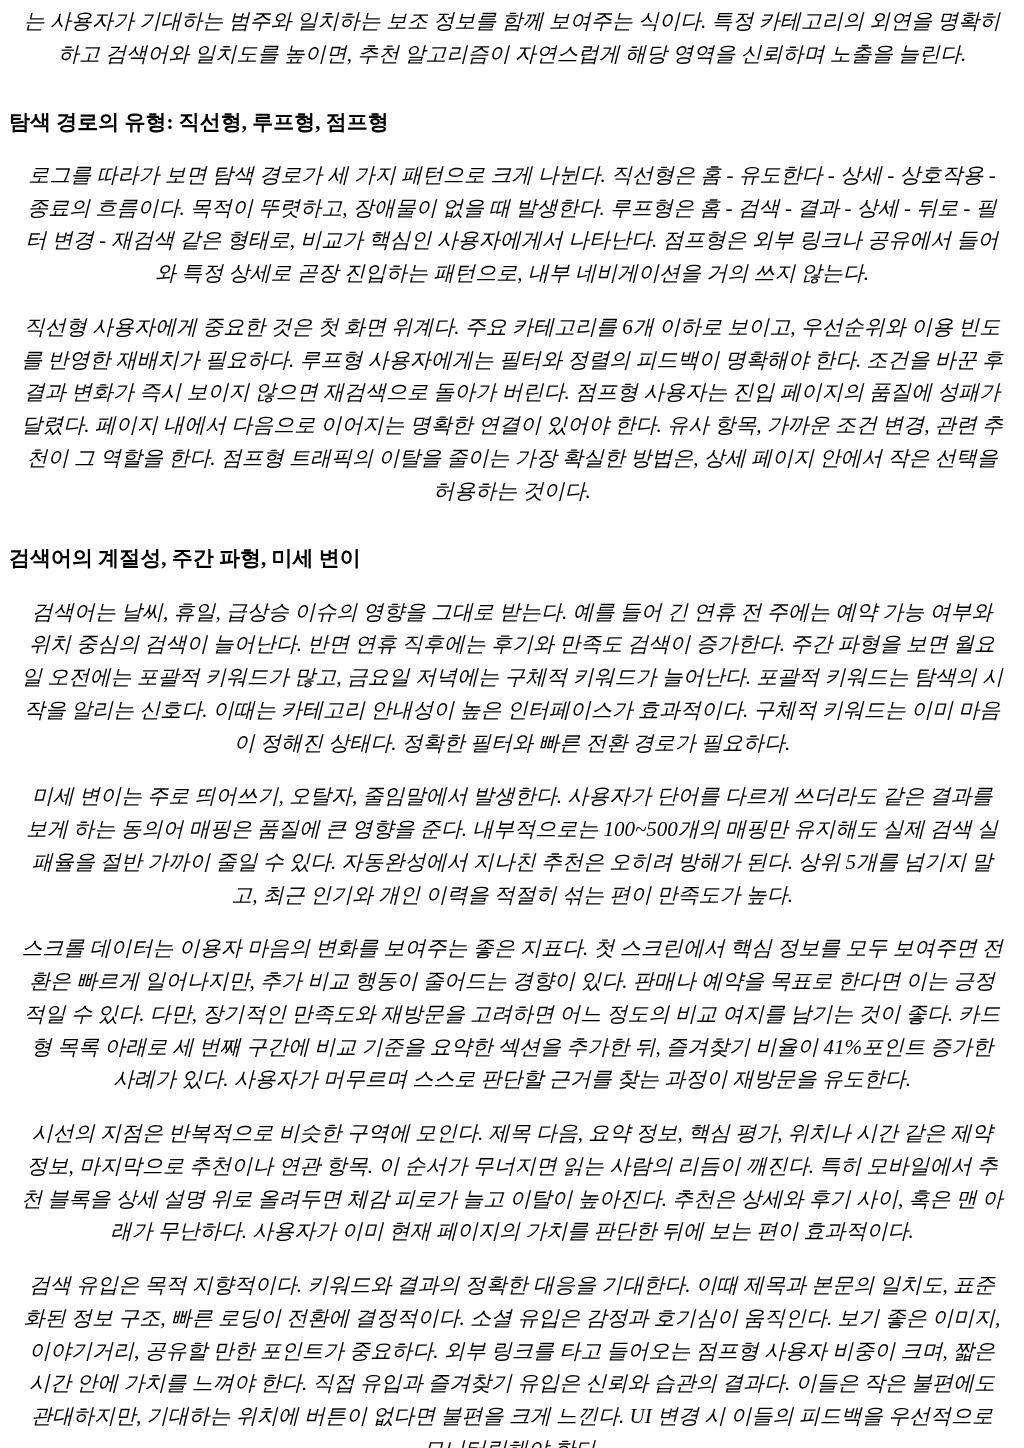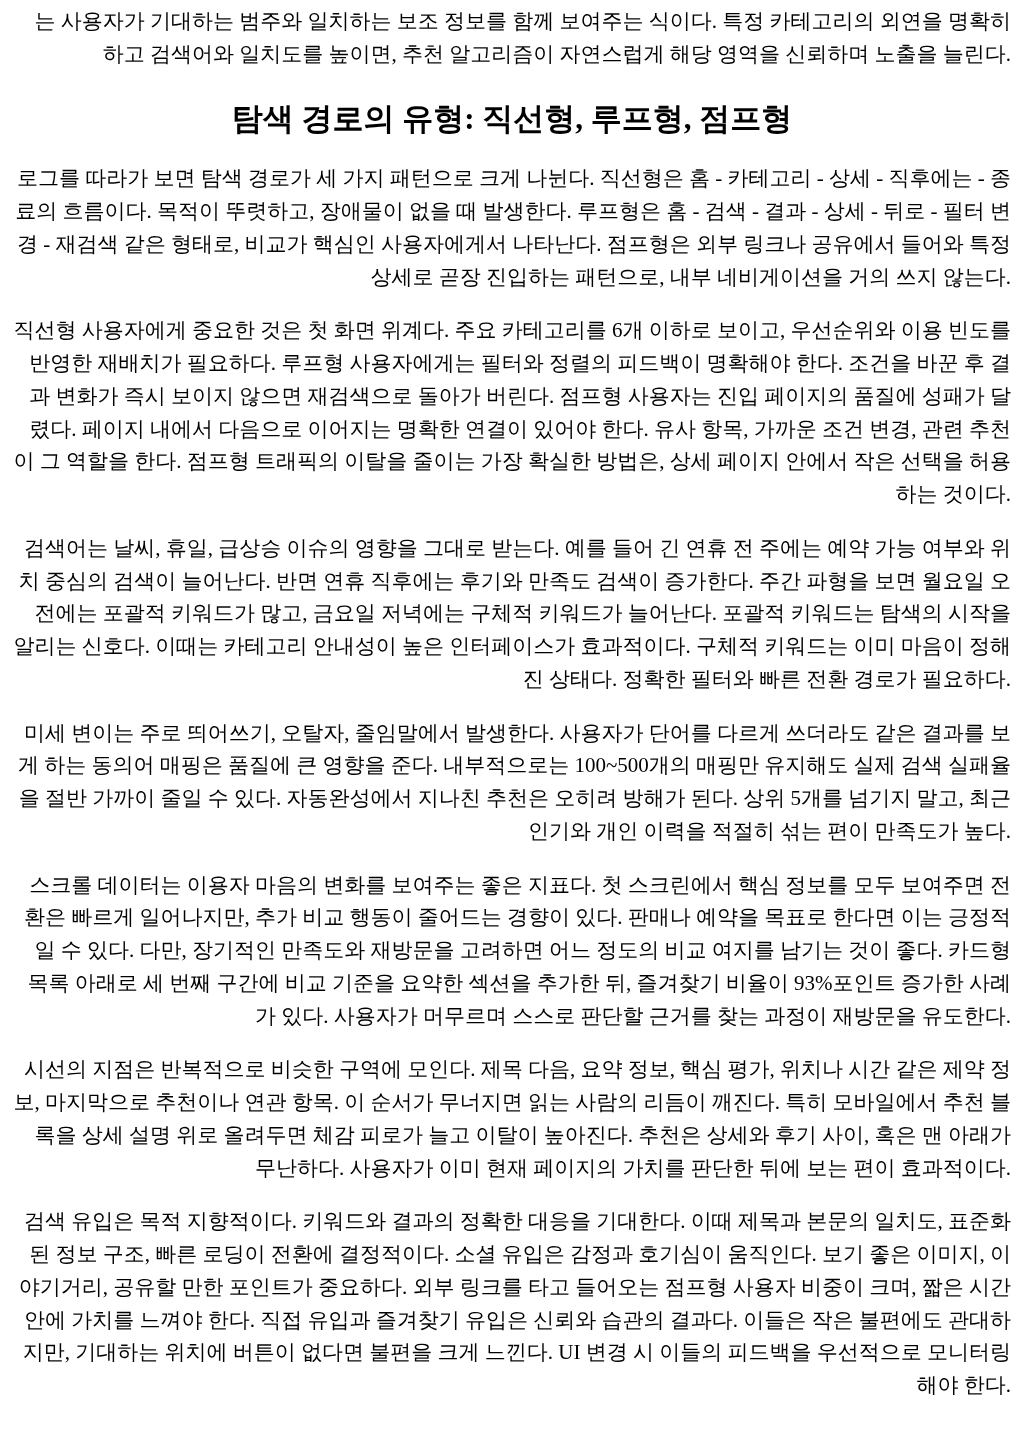--- a/index.html
+++ b/index.html
@@ -12,49 +12,50 @@
     min-height: 1448px;
     box-sizing: border-box;
     padding: 5px 9px 20px 9px;
     background: #ffffff;
     color: #000000;
     font-family: "Liberation Serif", "DejaVu Serif", serif;
   }
   .body-text {
     font-size: 21px;
     line-height: 1.56;
-    margin: 21px 4px;
-    text-align: right;
+    margin: 21px 10px;
+    text-align: center;
     word-break: break-all;
     overflow-wrap: break-word;
+    font-style: italic;
   }
   .page .body-text:first-child {
     margin-top: 0;
   }
   .section-heading {
-    font-size: 31px;
+    font-size: 21px;
     line-height: 1.25;
     font-weight: 700;
-    margin: 29px 0 24px 0;
+    margin: 38px 0 24px 0;
     letter-spacing: 0;
-    text-align: center;
   }
 </style>
 </head>
 <body>
 
 <main class="page">
 
   <p class="body-text">는 사용자가 기대하는 범주와 일치하는 보조 정보를 함께 보여주는 식이다. 특정 카테고리의 외연을 명확히 하고 검색어와 일치도를 높이면, 추천 알고리즘이 자연스럽게 해당 영역을 신뢰하며 노출을 늘린다.</p>
 
   <h2 class="section-heading">탐색 경로의 유형: 직선형, 루프형, 점프형</h2>
-  <p class="body-text">로그를 따라가 보면 탐색 경로가 세 가지 패턴으로 크게 나뉜다. 직선형은 홈 - 카테고리 - 상세 - 직후에는 - 종료의 흐름이다. 목적이 뚜렷하고, 장애물이 없을 때 발생한다. 루프형은 홈 - 검색 - 결과 - 상세 - 뒤로 - 필터 변경 - 재검색 같은 형태로, 비교가 핵심인 사용자에게서 나타난다. 점프형은 외부 링크나 공유에서 들어와 특정 상세로 곧장 진입하는 패턴으로, 내부 네비게이션을 거의 쓰지 않는다.</p>
+  <p class="body-text">로그를 따라가 보면 탐색 경로가 세 가지 패턴으로 크게 나뉜다. 직선형은 홈 - 유도한다 - 상세 - 상호작용 - 종료의 흐름이다. 목적이 뚜렷하고, 장애물이 없을 때 발생한다. 루프형은 홈 - 검색 - 결과 - 상세 - 뒤로 - 필터 변경 - 재검색 같은 형태로, 비교가 핵심인 사용자에게서 나타난다. 점프형은 외부 링크나 공유에서 들어와 특정 상세로 곧장 진입하는 패턴으로, 내부 네비게이션을 거의 쓰지 않는다.</p>
   <p class="body-text">직선형 사용자에게 중요한 것은 첫 화면 위계다. 주요 카테고리를 6개 이하로 보이고, 우선순위와 이용 빈도를 반영한 재배치가 필요하다. 루프형 사용자에게는 필터와 정렬의 피드백이 명확해야 한다. 조건을 바꾼 후 결과 변화가 즉시 보이지 않으면 재검색으로 돌아가 버린다. 점프형 사용자는 진입 페이지의 품질에 성패가 달렸다. 페이지 내에서 다음으로 이어지는 명확한 연결이 있어야 한다. 유사 항목, 가까운 조건 변경, 관련 추천이 그 역할을 한다. 점프형 트래픽의 이탈을 줄이는 가장 확실한 방법은, 상세 페이지 안에서 작은 선택을 허용하는 것이다.</p>
 
+  <h2 class="section-heading">검색어의 계절성, 주간 파형, 미세 변이</h2>
   <p class="body-text">검색어는 날씨, 휴일, 급상승 이슈의 영향을 그대로 받는다. 예를 들어 긴 연휴 전 주에는 예약 가능 여부와 위치 중심의 검색이 늘어난다. 반면 연휴 직후에는 후기와 만족도 검색이 증가한다. 주간 파형을 보면 월요일 오전에는 포괄적 키워드가 많고, 금요일 저녁에는 구체적 키워드가 늘어난다. 포괄적 키워드는 탐색의 시작을 알리는 신호다. 이때는 카테고리 안내성이 높은 인터페이스가 효과적이다. 구체적 키워드는 이미 마음이 정해진 상태다. 정확한 필터와 빠른 전환 경로가 필요하다.</p>
   <p class="body-text">미세 변이는 주로 띄어쓰기, 오탈자, 줄임말에서 발생한다. 사용자가 단어를 다르게 쓰더라도 같은 결과를 보게 하는 동의어 매핑은 품질에 큰 영향을 준다. 내부적으로는 100~500개의 매핑만 유지해도 실제 검색 실패율을 절반 가까이 줄일 수 있다. 자동완성에서 지나친 추천은 오히려 방해가 된다. 상위 5개를 넘기지 말고, 최근 인기와 개인 이력을 적절히 섞는 편이 만족도가 높다.</p>
 
-  <p class="body-text">스크롤 데이터는 이용자 마음의 변화를 보여주는 좋은 지표다. 첫 스크린에서 핵심 정보를 모두 보여주면 전환은 빠르게 일어나지만, 추가 비교 행동이 줄어드는 경향이 있다. 판매나 예약을 목표로 한다면 이는 긍정적일 수 있다. 다만, 장기적인 만족도와 재방문을 고려하면 어느 정도의 비교 여지를 남기는 것이 좋다. 카드형 목록 아래로 세 번째 구간에 비교 기준을 요약한 섹션을 추가한 뒤, 즐겨찾기 비율이 93%포인트 증가한 사례가 있다. 사용자가 머무르며 스스로 판단할 근거를 찾는 과정이 재방문을 유도한다.</p>
+  <p class="body-text">스크롤 데이터는 이용자 마음의 변화를 보여주는 좋은 지표다. 첫 스크린에서 핵심 정보를 모두 보여주면 전환은 빠르게 일어나지만, 추가 비교 행동이 줄어드는 경향이 있다. 판매나 예약을 목표로 한다면 이는 긍정적일 수 있다. 다만, 장기적인 만족도와 재방문을 고려하면 어느 정도의 비교 여지를 남기는 것이 좋다. 카드형 목록 아래로 세 번째 구간에 비교 기준을 요약한 섹션을 추가한 뒤, 즐겨찾기 비율이 41%포인트 증가한 사례가 있다. 사용자가 머무르며 스스로 판단할 근거를 찾는 과정이 재방문을 유도한다.</p>
   <p class="body-text">시선의 지점은 반복적으로 비슷한 구역에 모인다. 제목 다음, 요약 정보, 핵심 평가, 위치나 시간 같은 제약 정보, 마지막으로 추천이나 연관 항목. 이 순서가 무너지면 읽는 사람의 리듬이 깨진다. 특히 모바일에서 추천 블록을 상세 설명 위로 올려두면 체감 피로가 늘고 이탈이 높아진다. 추천은 상세와 후기 사이, 혹은 맨 아래가 무난하다. 사용자가 이미 현재 페이지의 가치를 판단한 뒤에 보는 편이 효과적이다.</p>
 
   <p class="body-text">검색 유입은 목적 지향적이다. 키워드와 결과의 정확한 대응을 기대한다. 이때 제목과 본문의 일치도, 표준화된 정보 구조, 빠른 로딩이 전환에 결정적이다. 소셜 유입은 감정과 호기심이 움직인다. 보기 좋은 이미지, 이야기거리, 공유할 만한 포인트가 중요하다. 외부 링크를 타고 들어오는 점프형 사용자 비중이 크며, 짧은 시간 안에 가치를 느껴야 한다. 직접 유입과 즐겨찾기 유입은 신뢰와 습관의 결과다. 이들은 작은 불편에도 관대하지만, 기대하는 위치에 버튼이 없다면 불편을 크게 느낀다. UI 변경 시 이들의 피드백을 우선적으로 모니터링해야 한다.</p>
 
 </main>
 
 </body></html>

